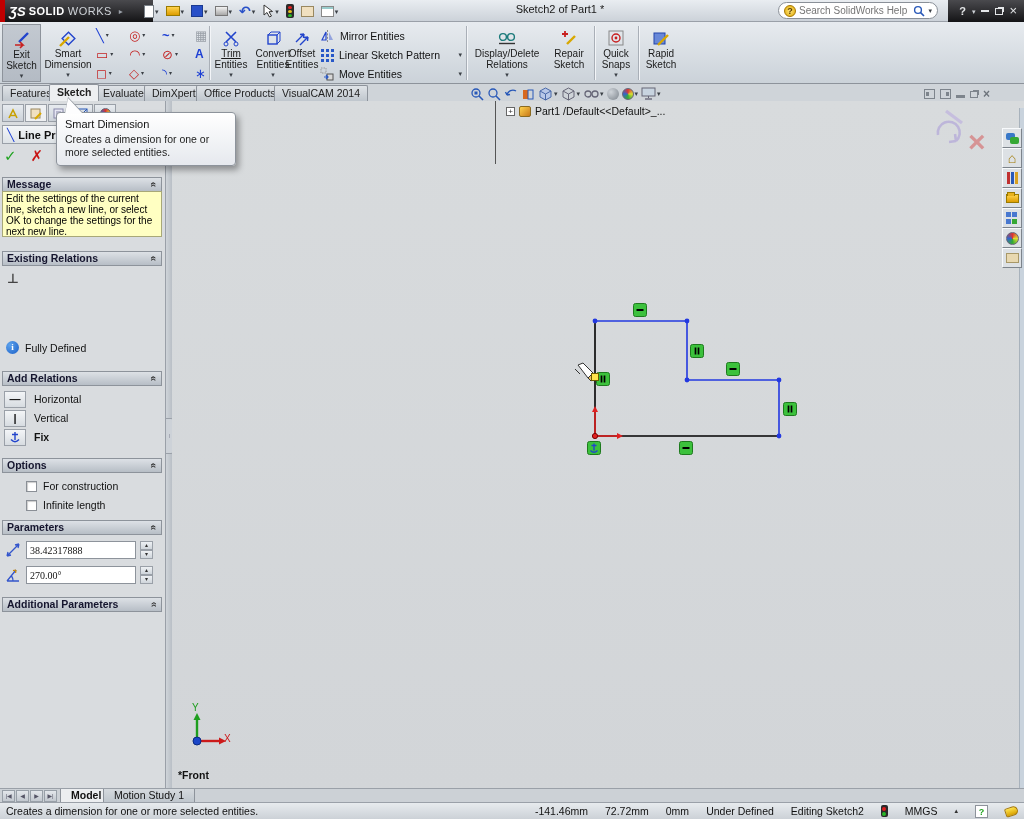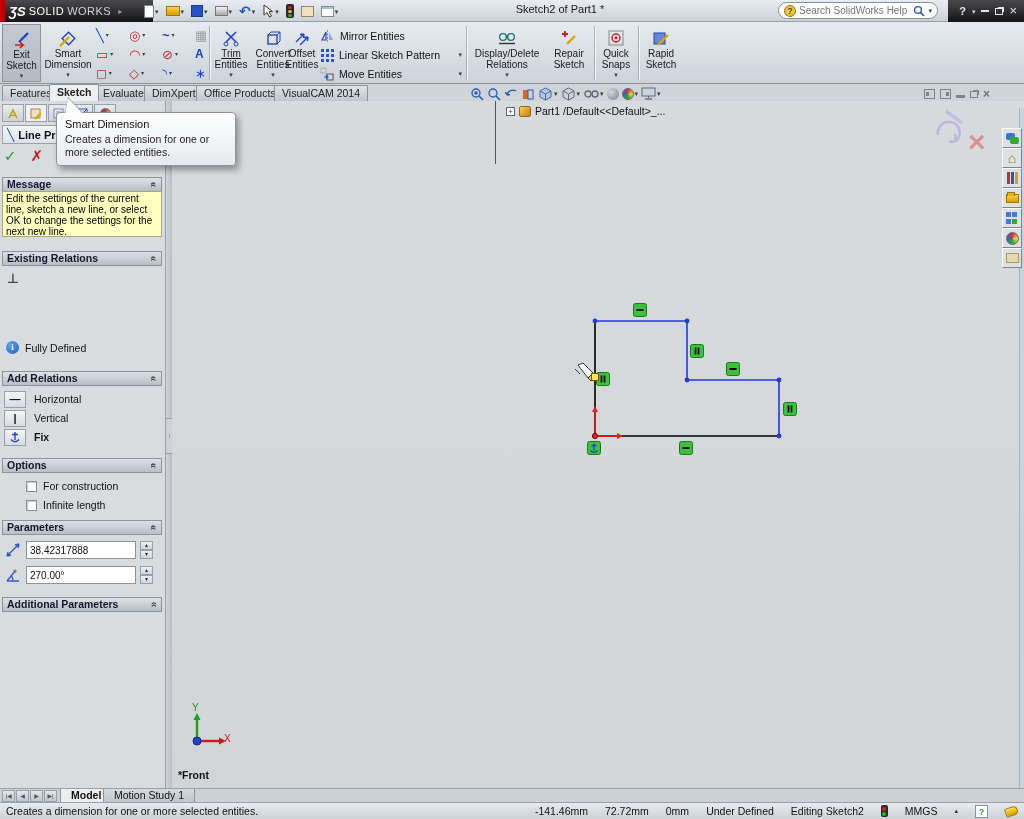--- a/index.html
+++ b/index.html
@@ -8,21 +8,21 @@
   font-family:"Liberation Sans","DejaVu Sans",sans-serif;font-size:11px;color:#111;
   background:#d5d8da}
 
 
 #titlebar{position:absolute;left:0;top:0;width:1024px;height:22px;
   background:linear-gradient(#e9edf1,#ccd2d9);border-bottom:1px solid #9aa0a8}
 #logoblock{position:absolute;left:0;top:0;width:153px;height:22px;
   background:linear-gradient(#4a4a4e,#141416);color:#fff;display:flex;align-items:center;gap:3px;padding-left:9px}
 #redstrip{position:absolute;left:0;top:0;width:5px;height:22px;background:#c00000}
 #logoblock .mark{font-style:italic;font-weight:bold;font-size:13px}
-#logoblock .b{font-weight:normal;font-size:11px;letter-spacing:.5px}
+#logoblock .b{font-weight:bold;font-size:11px;letter-spacing:.5px}
 #logoblock .l{font-size:11px;color:#cfd3d8;letter-spacing:.5px}
 #logoblock .xp{margin-left:4px;color:#9aa0a8;font-size:8px}
 #qat{position:absolute;left:142px;top:2px;height:18px;display:flex;align-items:center;gap:3px}
 .qbtn{display:flex;align-items:center;gap:1px;height:18px;padding:0 2px}
 .dn{font-size:7px;color:#3a3f45;line-height:1}
 .i-new{width:10px;height:13px;background:#fff;border:1px solid #7a8188}
 .i-open{width:14px;height:10px;background:linear-gradient(#ffd34e,#dd9d00);border:1px solid #9a7a00}
 .i-save{width:12px;height:12px;background:#2850c8;border:1px solid #1a3a90}
 .i-print{width:13px;height:10px;background:linear-gradient(#f2f2f2,#a8a8a8);border:1px solid #777}
 .i-undo{color:#2850c8;font-size:14px;font-weight:bold;line-height:14px}
@@ -103,21 +103,21 @@
 #fullydef{position:absolute;left:6px;top:240px;display:flex;align-items:center;gap:6px;font-size:10.5px}
 .info{width:13px;height:13px;border-radius:50%;background:radial-gradient(circle at 4px 4px,#5da2ec,#1a5fc8);
   color:#fff;font-weight:bold;font-size:9px;text-align:center;line-height:13px;font-family:"Liberation Serif",serif}
 .addrow{position:absolute;left:4px;width:158px;height:18px;display:flex;align-items:center;gap:8px;font-size:10.5px}
 .addic{width:22px;height:17px;background:linear-gradient(#f3f5f7,#d7dce1);border:1px solid #9aa0a8;
   display:flex;align-items:center;justify-content:center;font-weight:bold;font-size:11px;flex:none}
 .cbrow{position:absolute;left:26px;width:136px;height:16px;display:flex;align-items:center;gap:6px;font-size:10.5px}
 .cb{width:11px;height:11px;background:#fff;border:1px solid #8a8f96;box-shadow:inset 1px 1px 1px #ccc;flex:none}
 .prow{position:absolute;left:4px;width:158px;height:20px;display:flex;align-items:center;gap:4px}
 .prow input{width:110px;height:18px;border:1px solid #8d939b;background:#fff;font-size:10px;
-  padding:0 3px;font-family:Liberation Sans, sans-serif;color:#111}
+  padding:0 3px;font-family:Liberation Serif, serif;color:#111}
 .spin{width:13px;height:18px;display:flex;flex-direction:column}
 .spin b{flex:1;background:linear-gradient(#eef1f4,#cfd5db);border:1px solid #9aa0a8;font-size:6px;
   line-height:7px;text-align:center;color:#333;font-weight:normal}
 
 
 #splitter{position:absolute;left:166px;top:101px;width:6px;height:687px;background:linear-gradient(90deg,#cfd4d9,#b9bfc6)}
 #splithandle{position:absolute;left:166px;top:418px;width:8px;height:36px;background:#cdd2d8;
   border:1px solid #9aa0a8;border-left:none;border-radius:0 3px 3px 0;display:flex;flex-direction:column;
   align-items:center;justify-content:center;font-size:6px;color:#556;line-height:7px}
 

